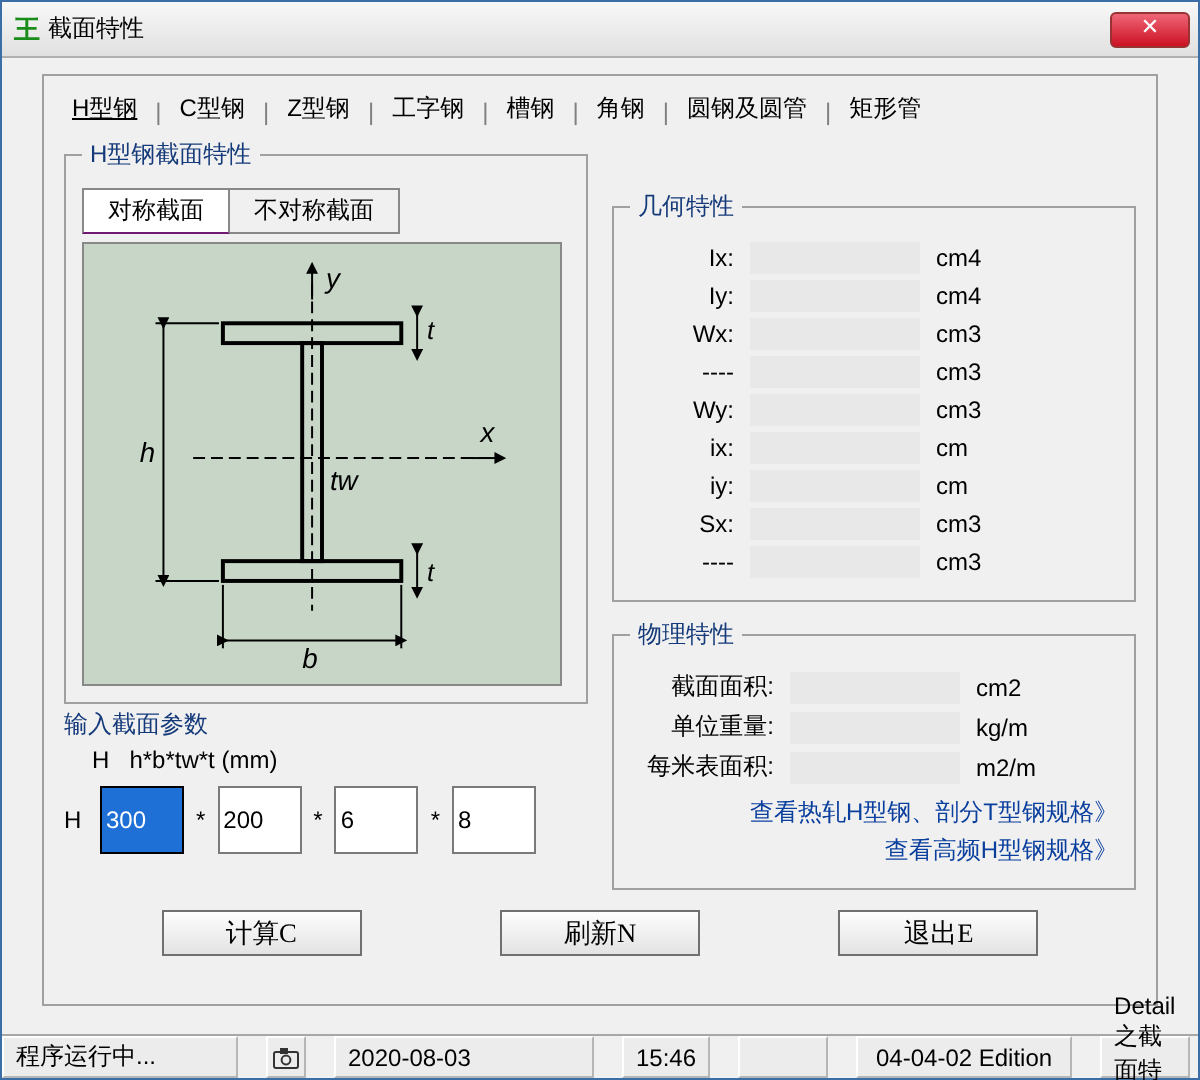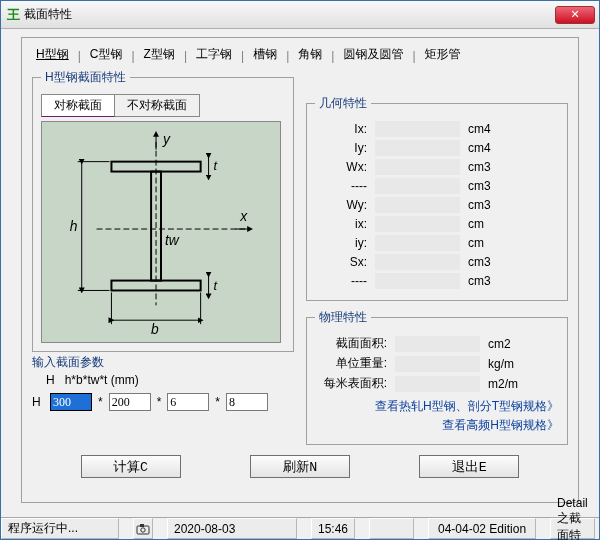--- a/index.html
+++ b/index.html
@@ -50,33 +50,33 @@
     width: 240px; height: 222px; background: #c7d6c7; border: 1px solid #888;
     display: block; margin: 2px 0 0 0;
   }
   .param-title { margin-top: 2px; color: #153a7a; }
   .param-format { margin: 2px 0 6px 14px; }
   .param-row { display: flex; align-items: center; gap: 4px; }
   .param-row span.lbl { width: 14px; }
   .param-row span.star { padding: 0 2px; }
   input.dim {
     width: 42px; height: 18px; border: 1px solid #7a7a7a; background: #fff;
-    font-family: Liberation Serif, serif; font-size: 12px; padding: 0 2px;
+    font-family: Liberation Sans, sans-serif; font-size: 12px; padding: 16px 2px;
   }
   input.dim.focus { background: #1e6fd6; color: #fff; border: 1px solid #000; }
   .row { display: flex; align-items: center; margin: 3px 0; }
   .row .k { width: 60px; text-align: right; padding-right: 8px; }
   .row .v { width: 85px; height: 16px; background: #e8e8e8; }
   .row .u { padding-left: 8px; }
   .links { text-align: right; margin-top: 6px; }
   .links a { color: #0a3f9e; text-decoration: none; cursor: pointer; display: block; margin: 2px 0; }
   .buttons { display: flex; justify-content: space-around; padding: 10px 24px 0 24px; }
   .buttons button {
     width: 100px; height: 23px; border: 1px solid #707070;
-    background: linear-gradient(#fdfdfd,#e3e3e3); cursor: pointer; font-family: Liberation Mono, monospace;
+    background: linear-gradient(#fdfdfd,#e3e3e3); cursor: pointer; font-family: Liberation Serif, serif;
   }
   .statusbar {
     position: absolute; left: 0; right: 0; bottom: 0; height: 22px;
     display: flex; align-items: stretch; border-top: 1px solid #a7a7a7; background: #f0f0f0;
     font-size: 12px;
   }
   .statusbar .cell {
     border: 1px solid #b6b6b6; border-top: 1px solid #fff; border-left: 1px solid #fff;
     display: flex; align-items: center; padding: 0 6px; margin-right: 14px;
     background: #ececec;

